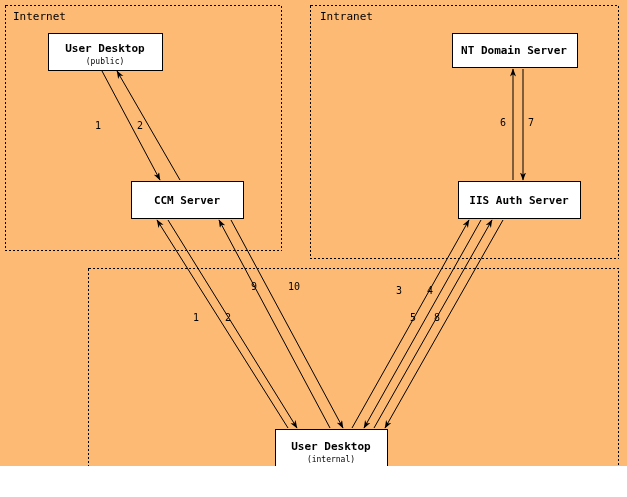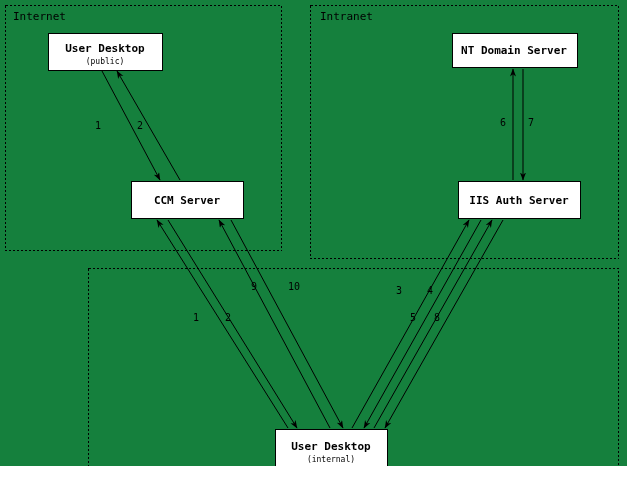--- a/index.html
+++ b/index.html
@@ -4,21 +4,21 @@
 <style>
   html, body {
     margin: 0;
     padding: 0;
     background: #ffffff;
   }
   #diagram-root {
     position: relative;
     width: 627px;
     height: 466px;
-    background: #15803d;
+    background: #fdba74;
     font-family: "DejaVu Sans Mono", "Liberation Mono", monospace;
     overflow: hidden;
   }
   svg.canvas {
     position: absolute;
     top: 0;
     left: 0;
     width: 627px;
     height: 497px;
   }

